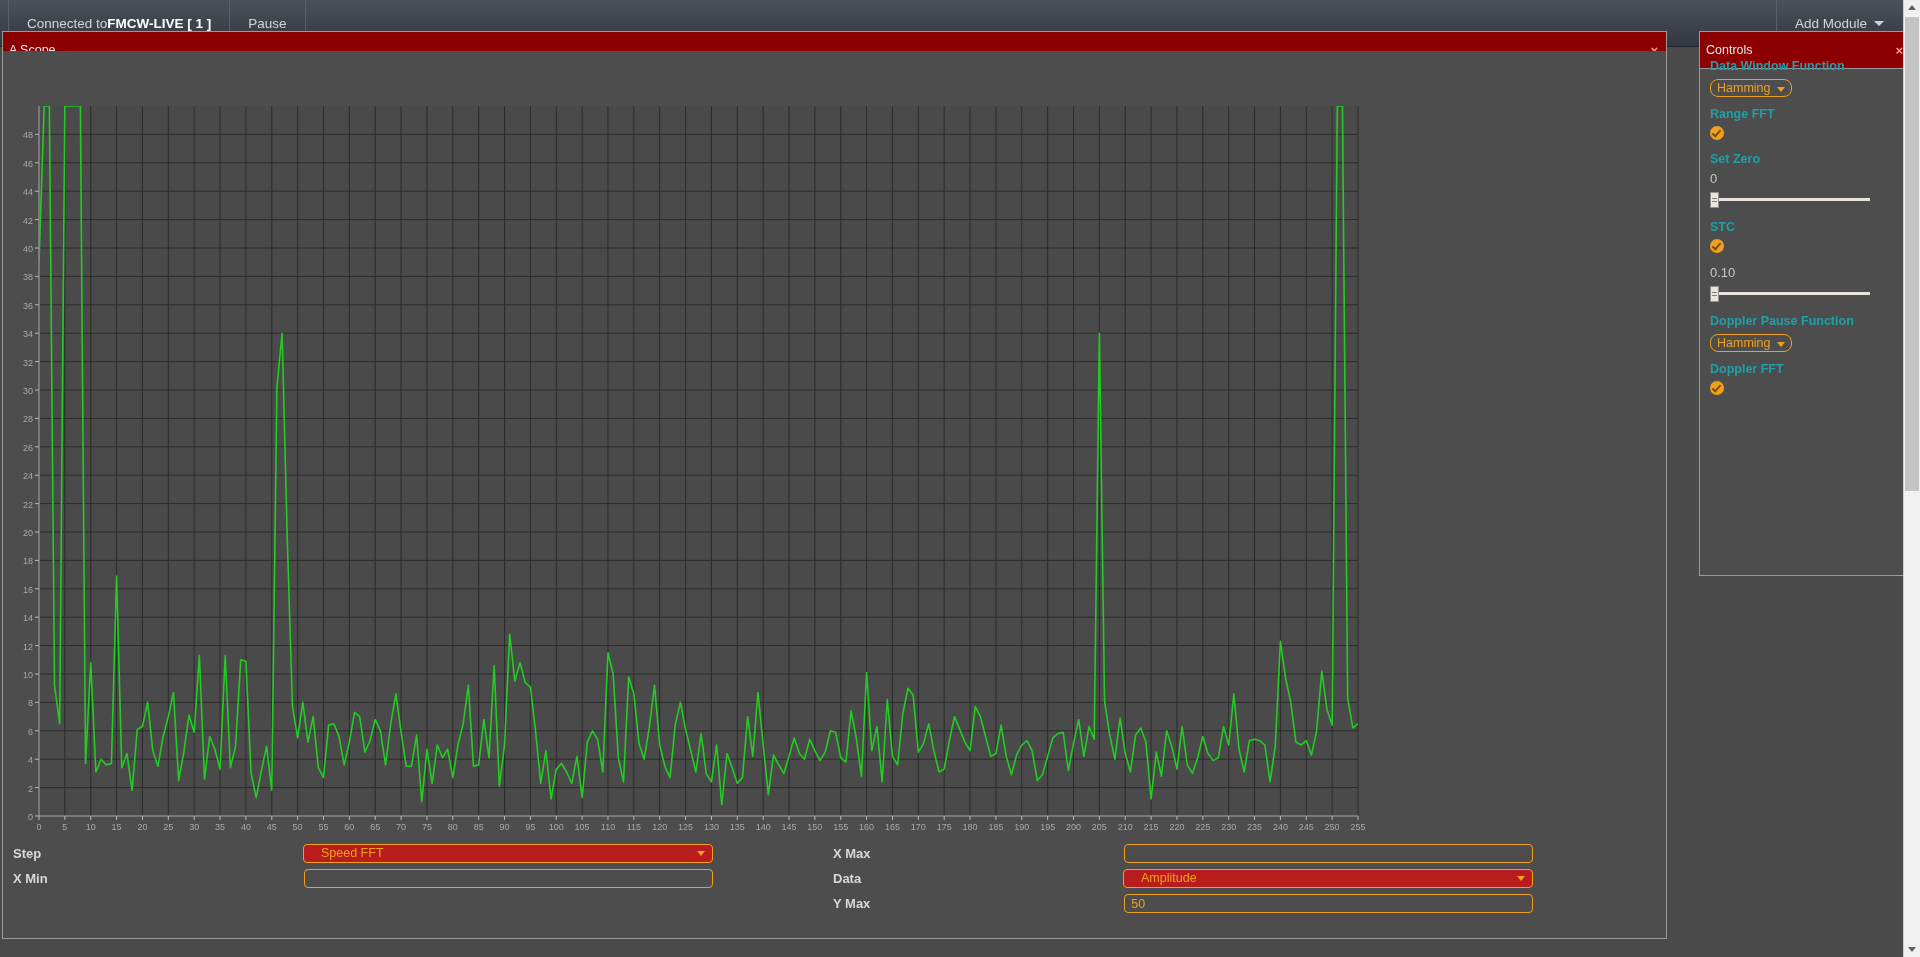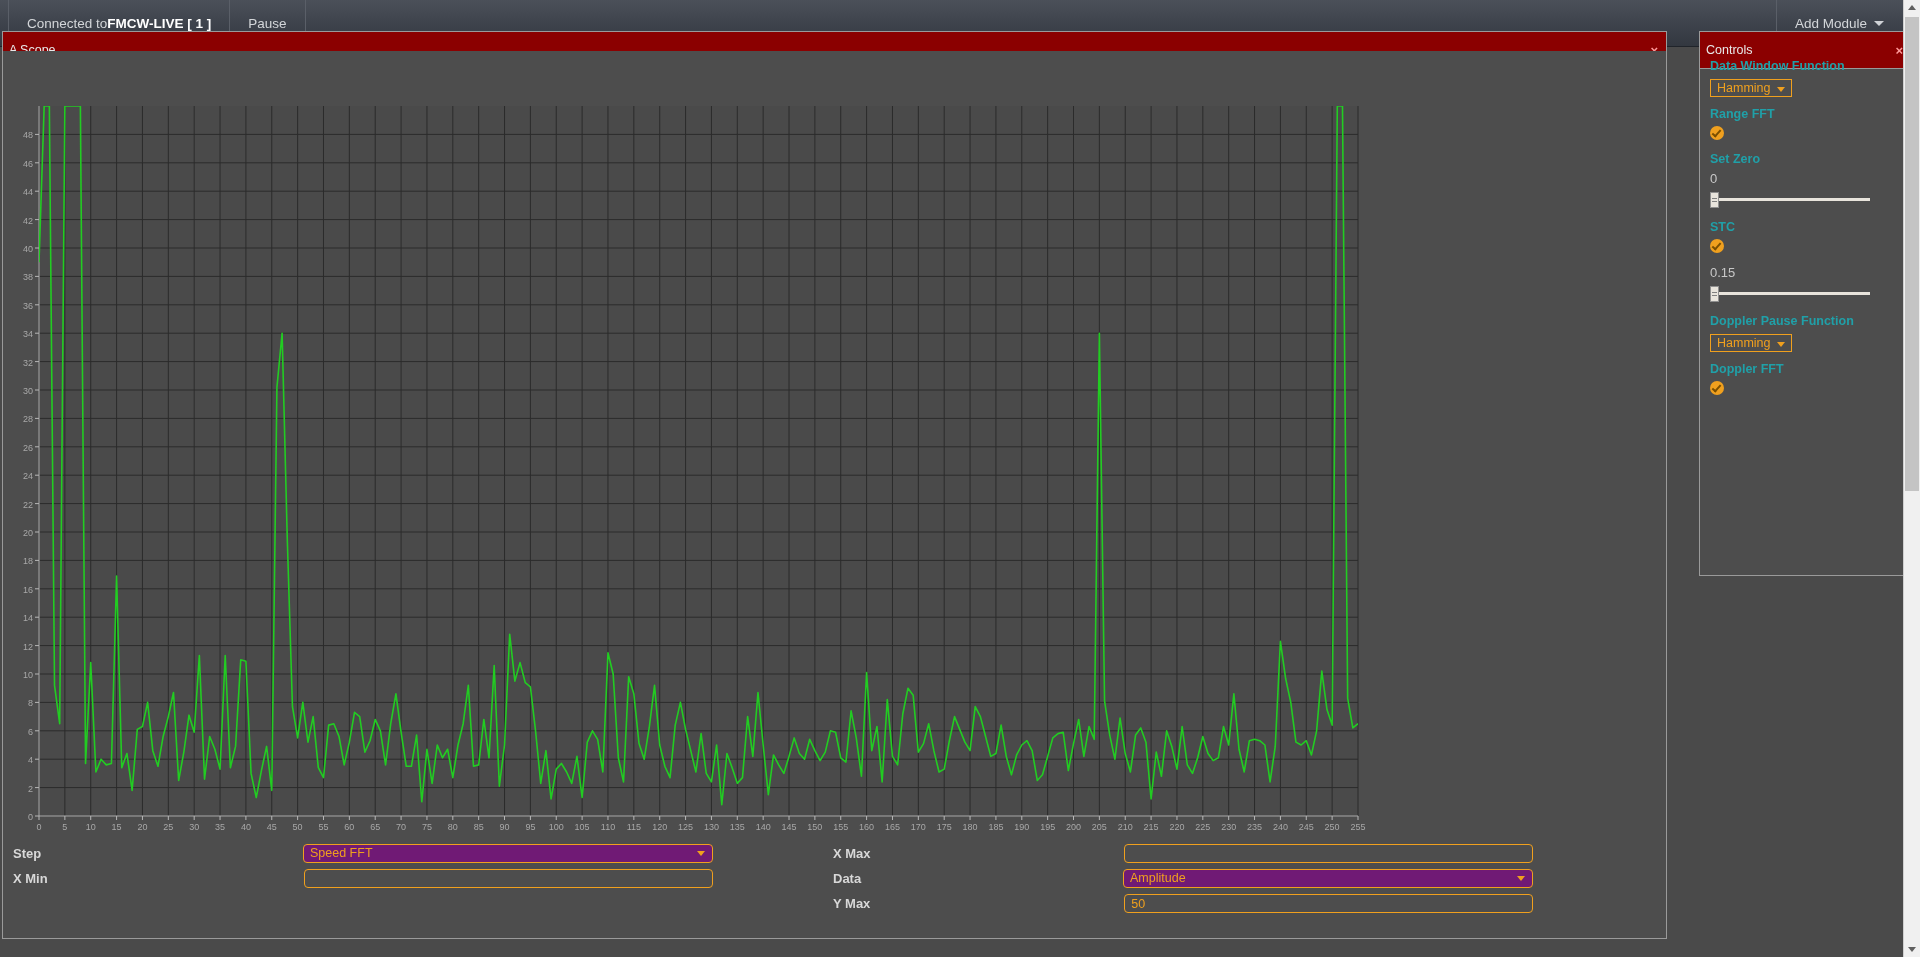--- a/index.html
+++ b/index.html
@@ -135,27 +135,27 @@
     font-size: 12.5px;
     font-family: "Liberation Sans", sans-serif;
     padding: 0 6px;
     outline: none;
   }
   .form-field::placeholder { color: #8a8a8a; }
   .select-wrap { position: relative; width: 410px; height: 19px; }
   .select-box {
     width: 410px; height: 19px;
     box-sizing: border-box;
-    background: #701a75;
+    background: #b91c1c;
     border: 1px solid #f0a01e;
     border-radius: 4px;
     color: #f0a01e;
     font-size: 12.5px;
     line-height: 17px;
-    padding: 0 6px;
+    padding: 0 17px;
     cursor: pointer;
     user-select: none;
   }
   .select-arrow {
     position: absolute;
     right: 8px; top: 7px;
     width: 0; height: 0;
     border-left: 4px solid transparent;
     border-right: 4px solid transparent;
     border-top: 5px solid #f0a01e;
@@ -184,21 +184,21 @@
   .ctrl-value {
     color: #c8c8c8;
     font-size: 13px;
     margin: 3px 0 6px 0;
     user-select: none;
   }
   .ctrl-dd {
     display: inline-block;
     position: relative;
     border: 1px solid #f0a01e;
-    border-radius: 0;
+    border-radius: 8px;
     color: #f0a01e;
     font-size: 12.5px;
     padding: 1px 20px 1px 6px;
     margin-bottom: 10px;
     cursor: pointer;
     user-select: none;
   }
   .ctrl-dd .select-arrow { right: 6px; top: 7px; }
   .ctrl-check {
     width: 14px; height: 14px;
@@ -612,21 +612,21 @@
 
     <div class="ctrl-label">Set Zero</div>
     <div class="ctrl-value">0</div>
     <div class="slider">
       <div class="slider-track"></div>
       <div class="slider-thumb"></div>
     </div>
 
     <div class="ctrl-label">STC</div>
     <div class="ctrl-check"></div>
-    <div class="ctrl-value">0.15</div>
+    <div class="ctrl-value">0.10</div>
     <div class="slider">
       <div class="slider-track"></div>
       <div class="slider-thumb"></div>
     </div>
 
     <div class="ctrl-label">Doppler Pause Function</div>
     <div class="ctrl-dd">
       <span>Hamming</span>
       <span class="select-arrow"></span>
     </div>

